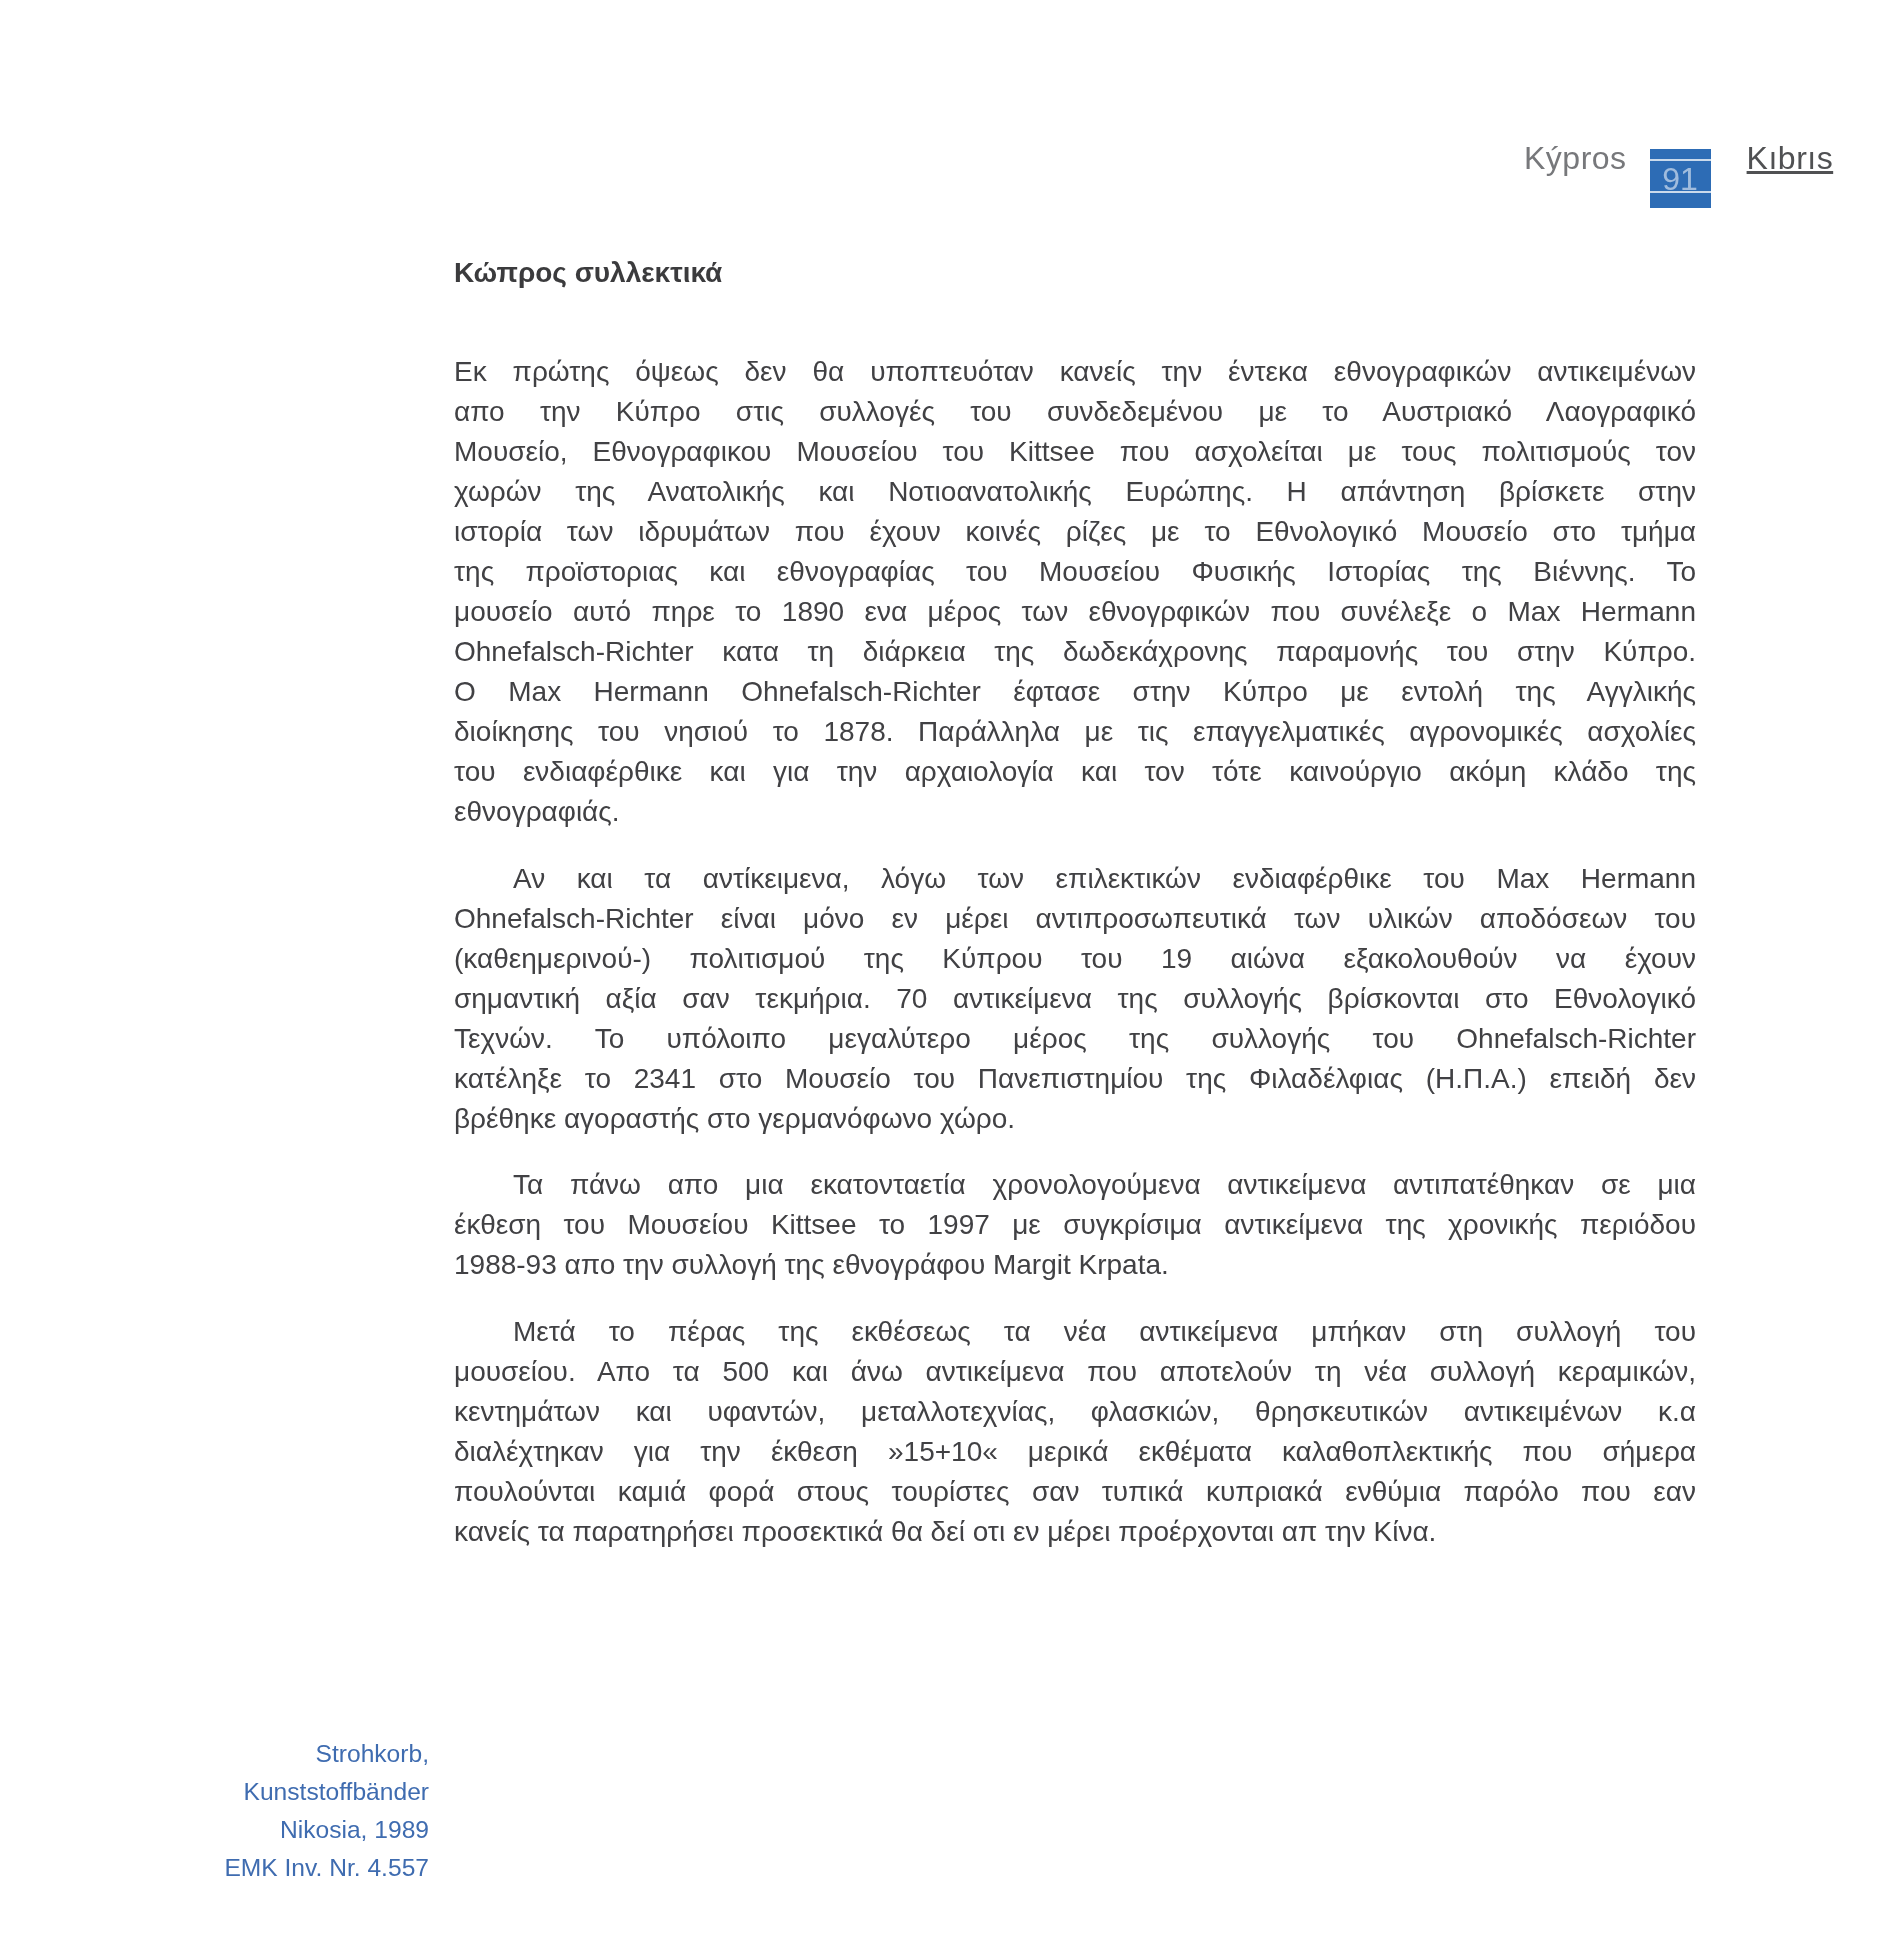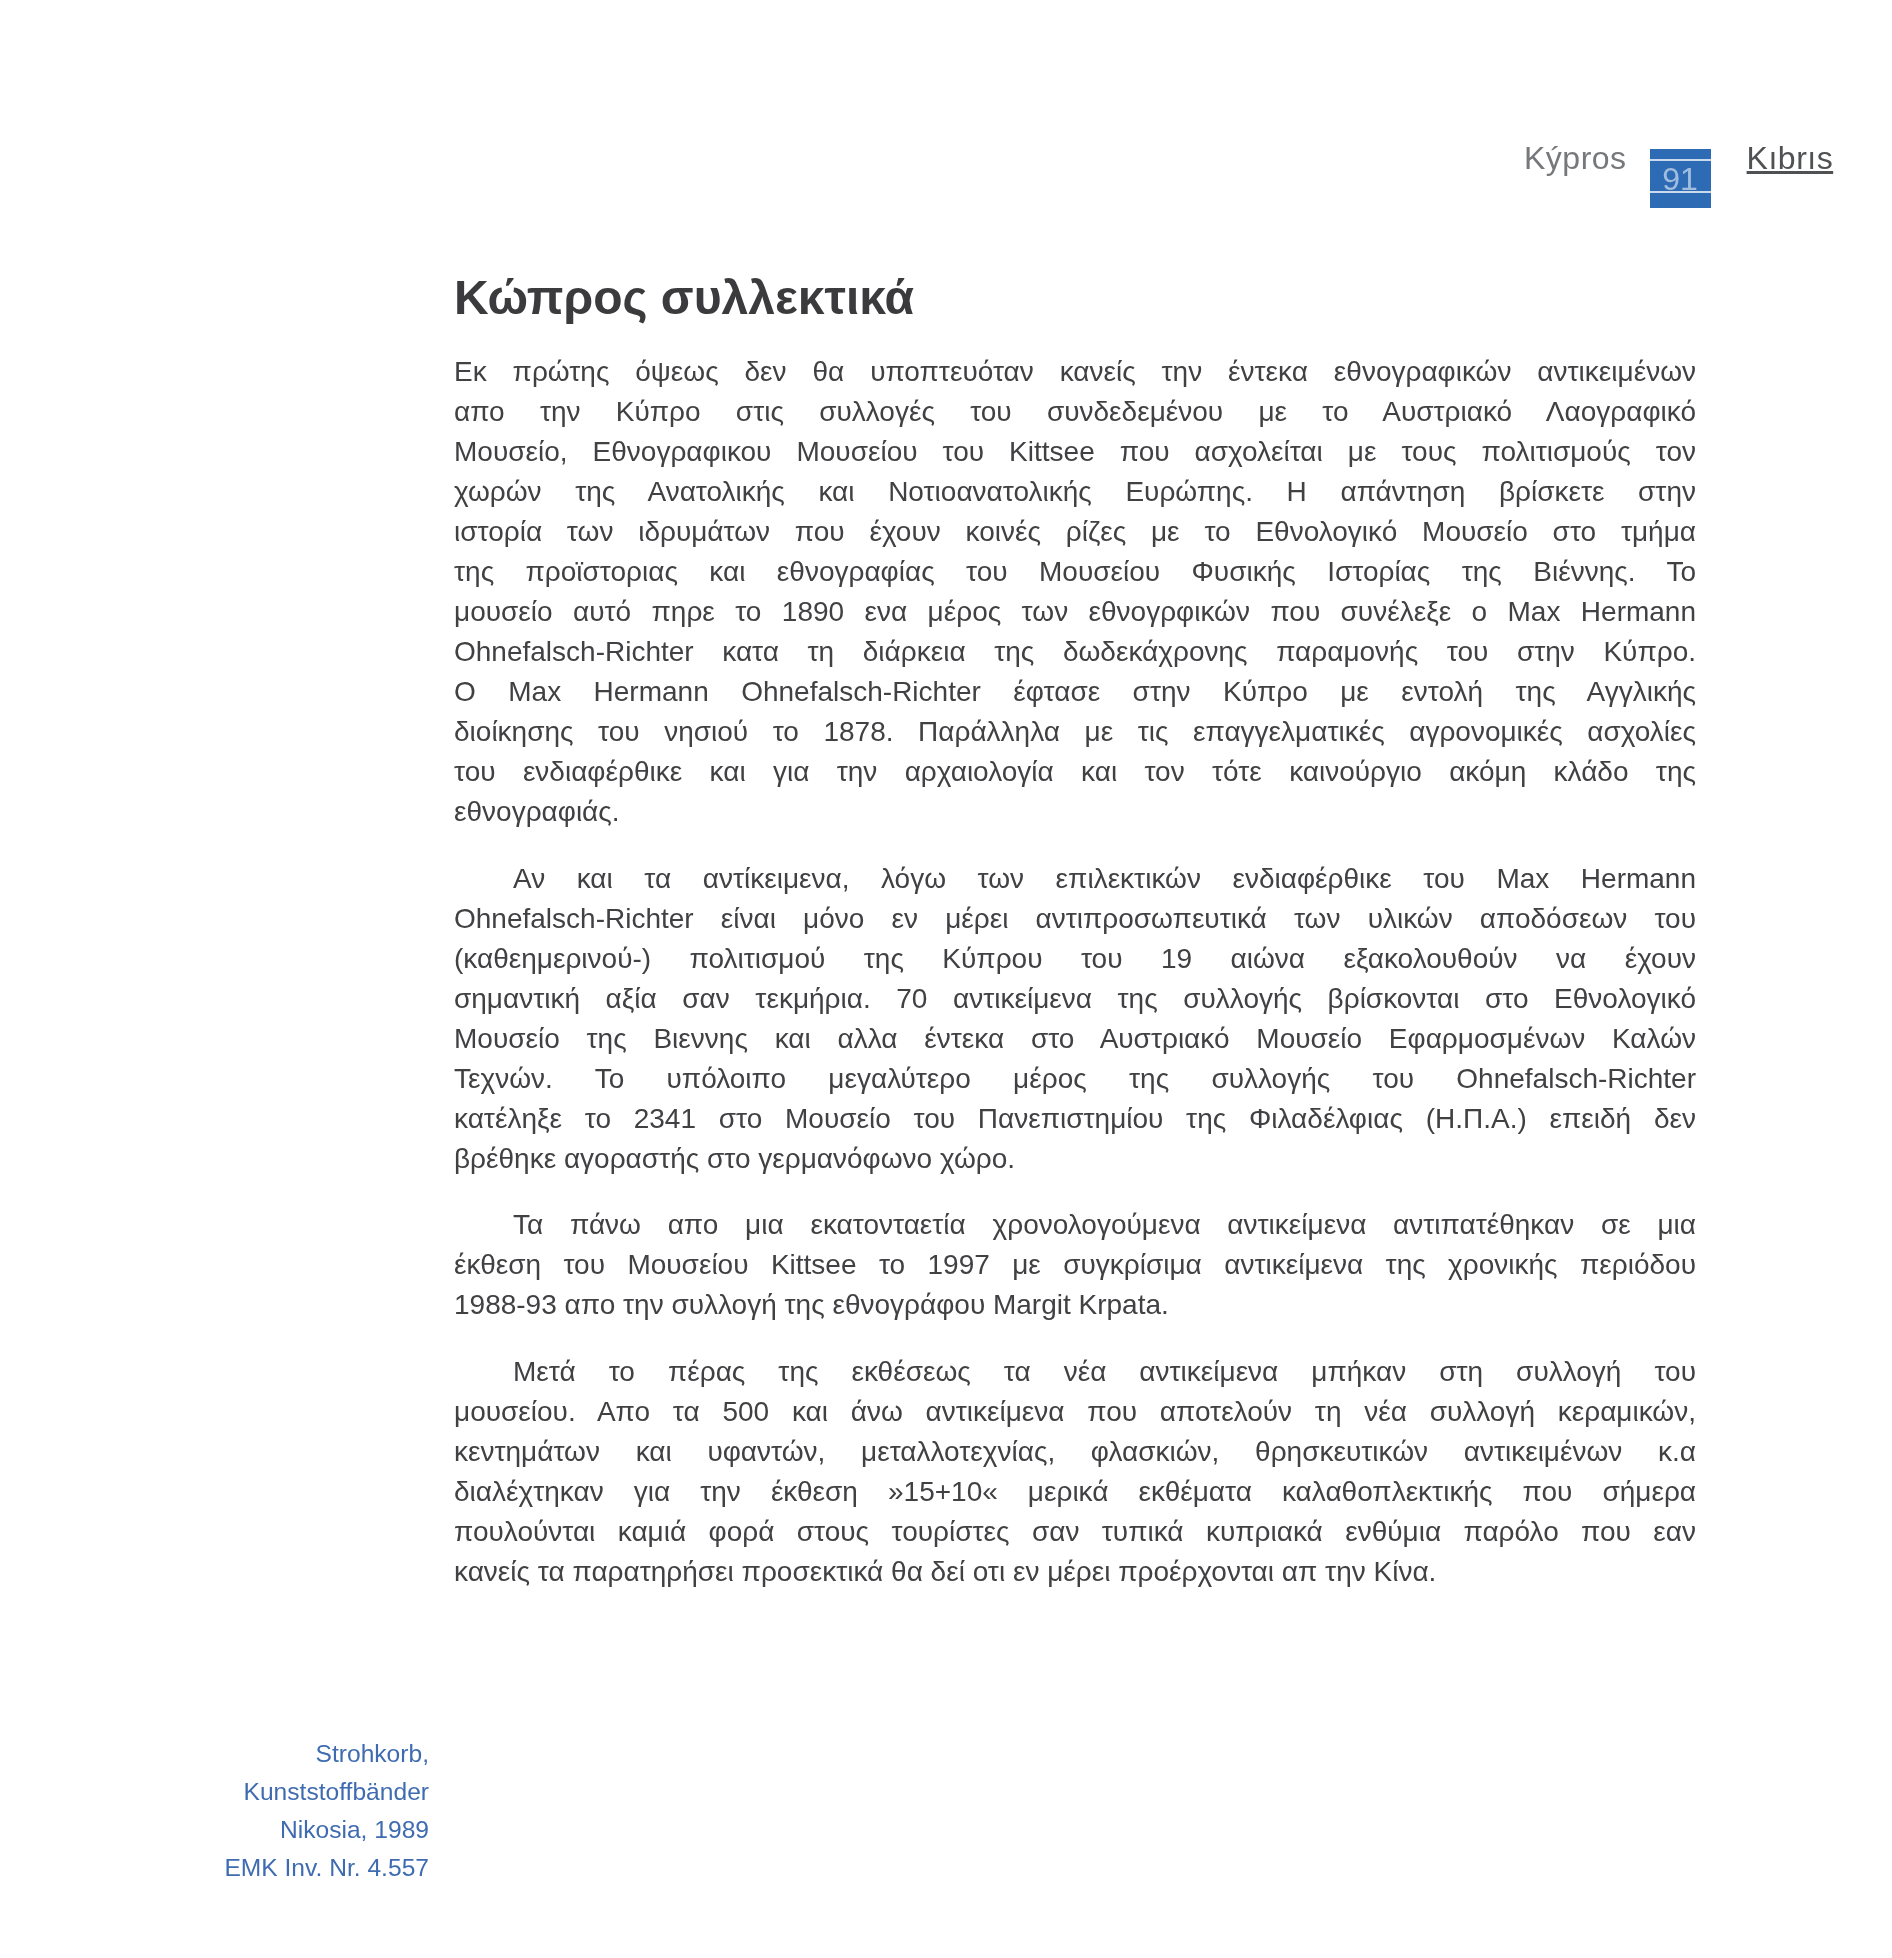--- a/index.html
+++ b/index.html
@@ -57,21 +57,21 @@
     font-size: 32px;
     line-height: 1;
     margin-top: 1.9px;
   }
 
   
   .doc-title {
     position: absolute;
     left: 454px;
     top: 238px;
-    font-size: 48px;
+    font-size: 28px;
     font-weight: bold;
     color: #3b3b3d;
     letter-spacing: 0px;
     white-space: nowrap;
   }
 
   
   .body-text {
     position: absolute;
     left: 454px;
@@ -144,21 +144,20 @@
     <div class="line">διοίκησης του νησιού το 1878. Παράλληλα με τις επαγγελματικές αγρονομικές ασχολίες</div>
     <div class="line">του ενδιαφέρθικε και για την αρχαιολογία και τον τότε καινούργιο ακόμη κλάδο της</div>
     <div class="line last">εθνογραφιάς.</div>
   </div>
 
   <div class="para">
     <div class="line indent">Αν και τα αντίκειμενα, λόγω των επιλεκτικών ενδιαφέρθικε του Max Hermann</div>
     <div class="line">Ohnefalsch-Richter είναι μόνο εν μέρει αντιπροσωπευτικά των υλικών αποδόσεων του</div>
     <div class="line">(καθεημερινού-) πολιτισμού της Κύπρου του 19 αιώνα εξακολουθούν να έχουν</div>
     <div class="line">σημαντική αξία σαν τεκμήρια. 70 αντικείμενα της συλλογής βρίσκονται στο Εθνολογικό</div>
-    <div class="line">Μουσείο της Βιεννης και αλλα έντεκα στο Αυστριακό Μουσείο Εφαρμοσμένων Καλών</div>
     <div class="line">Τεχνών. Το υπόλοιπο μεγαλύτερο μέρος της συλλογής του Ohnefalsch-Richter</div>
     <div class="line">κατέληξε το 2341 στο Μουσείο του Πανεπιστημίου της Φιλαδέλφιας (Η.Π.Α.) επειδή δεν</div>
     <div class="line last">βρέθηκε αγοραστής στο γερμανόφωνο χώρο.</div>
   </div>
 
   <div class="para">
     <div class="line indent">Τα πάνω απο μια εκατονταετία χρονολογούμενα αντικείμενα αντιπατέθηκαν σε μια</div>
     <div class="line">έκθεση του Μουσείου Kittsee το 1997 με συγκρίσιμα αντικείμενα της χρονικής περιόδου</div>
     <div class="line last">1988-93 απο την συλλογή της εθνογράφου Margit Krpata.</div>
   </div>

